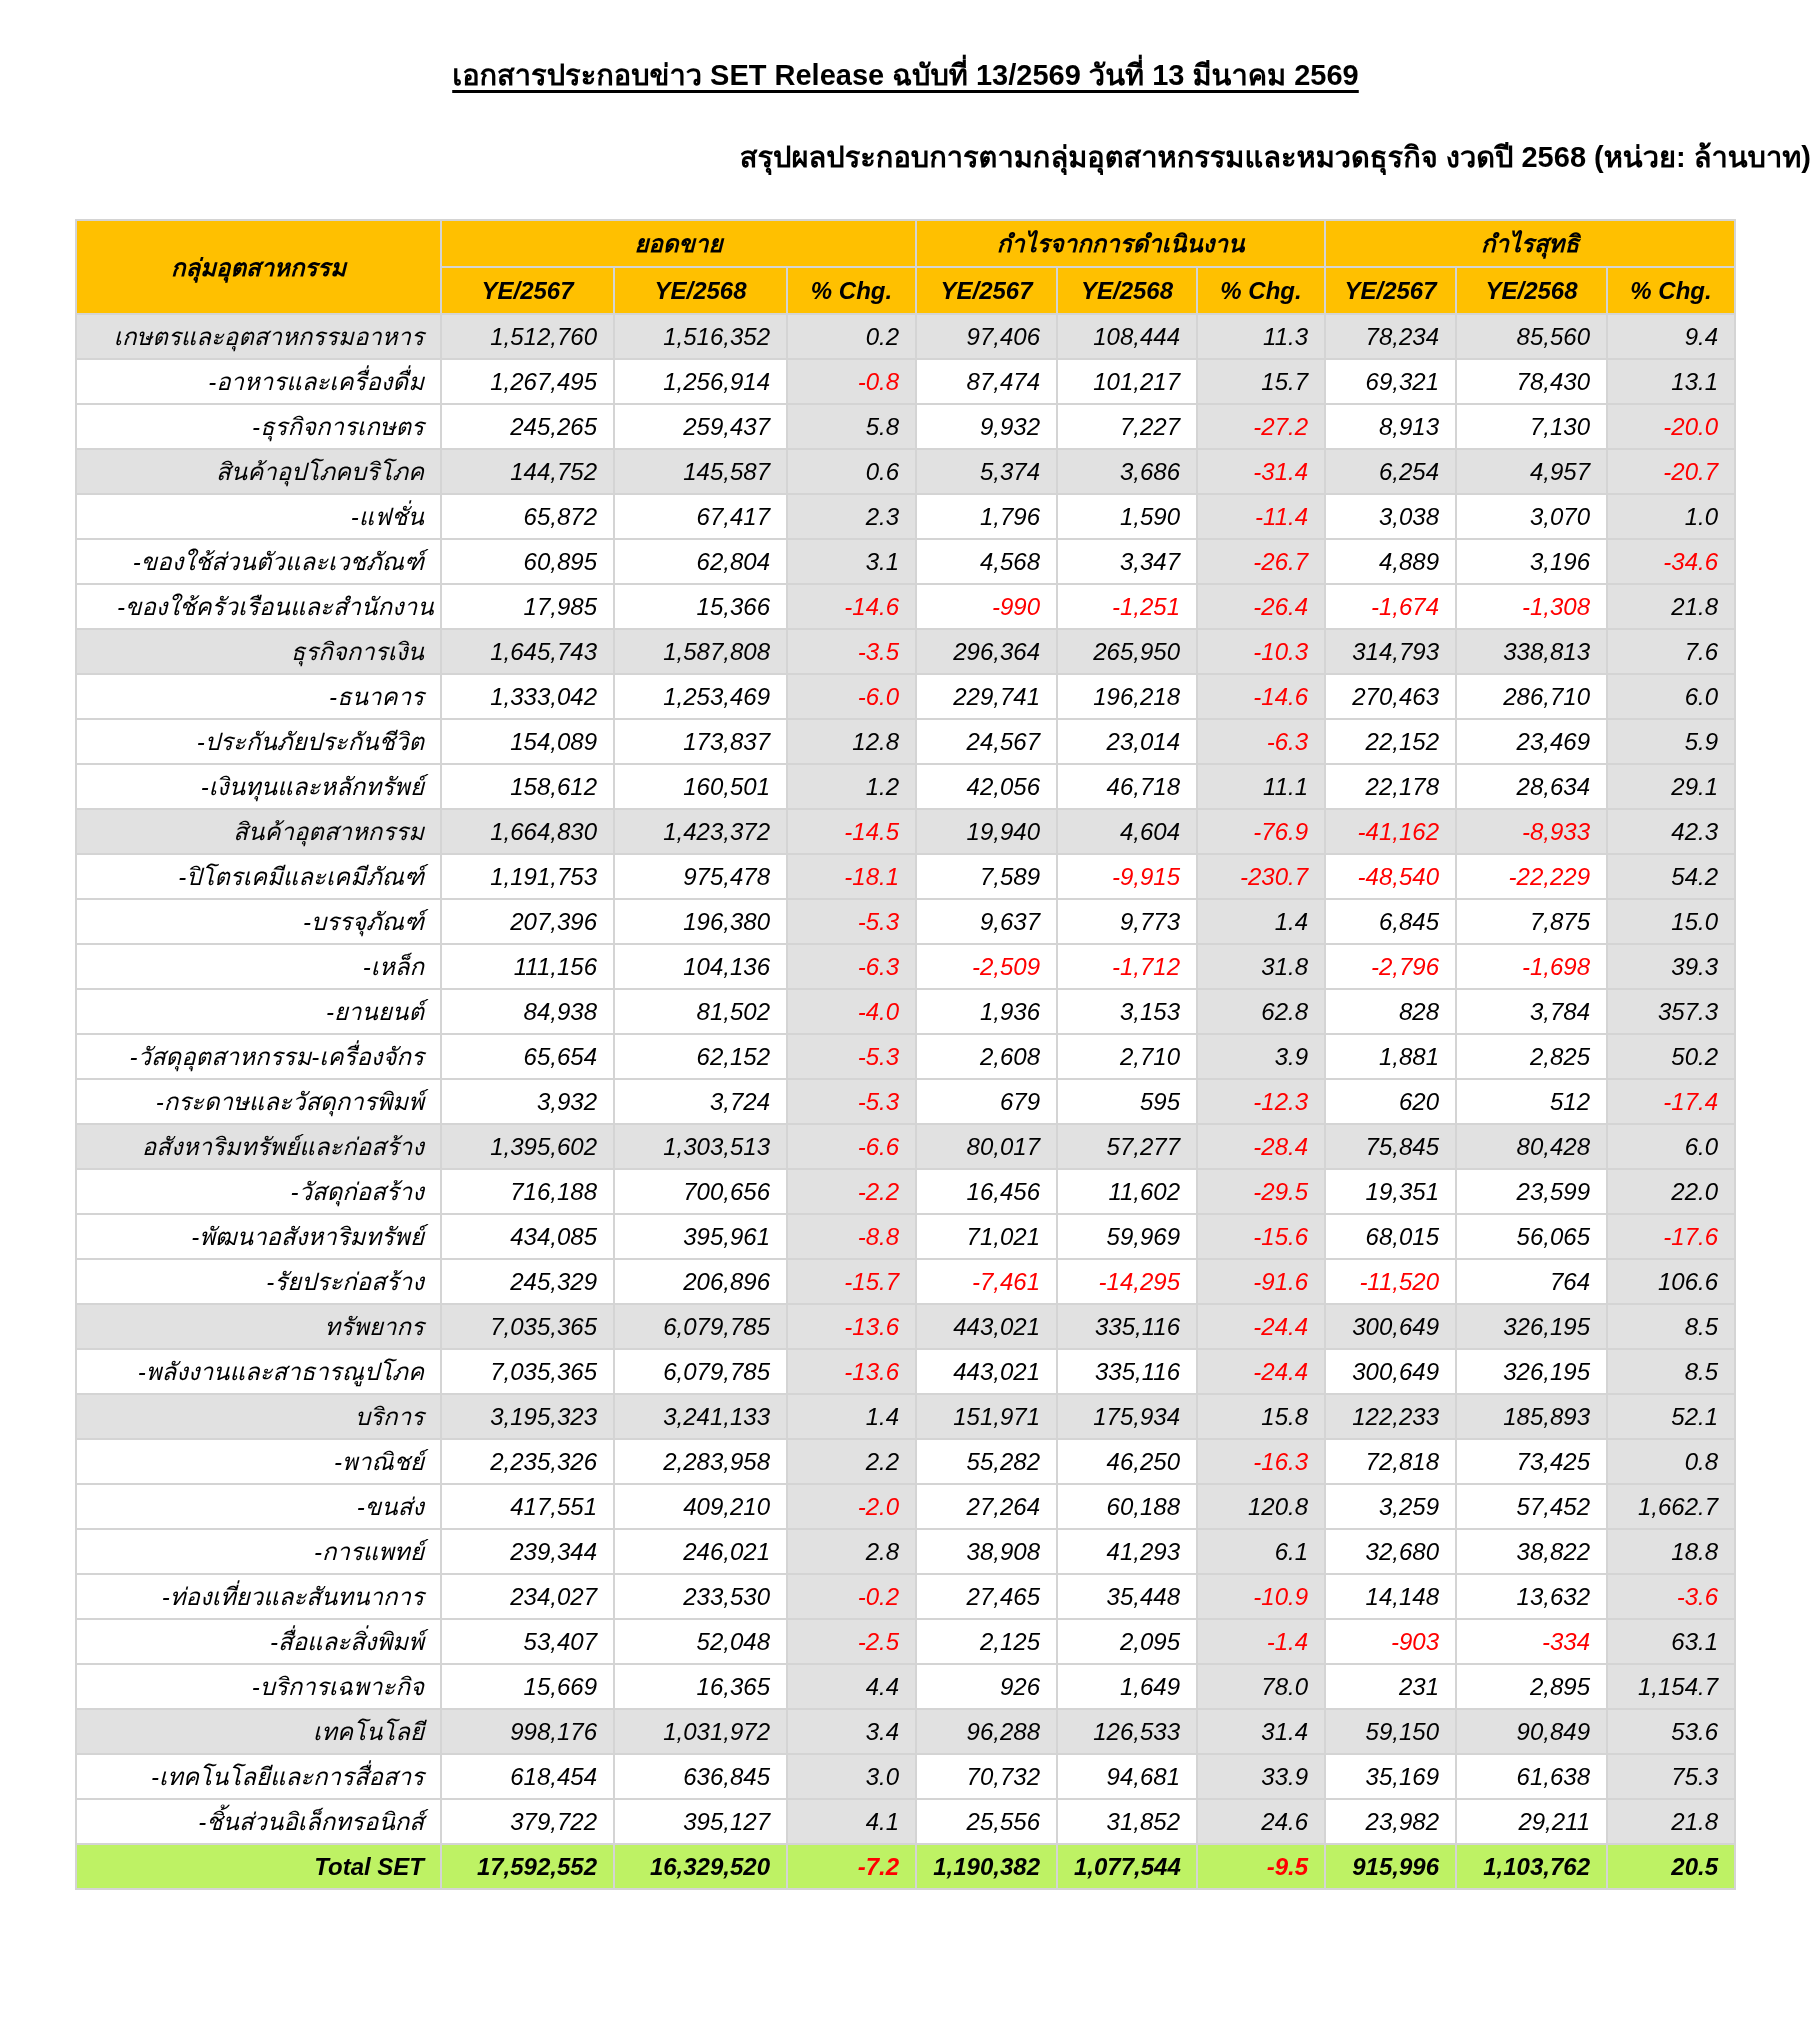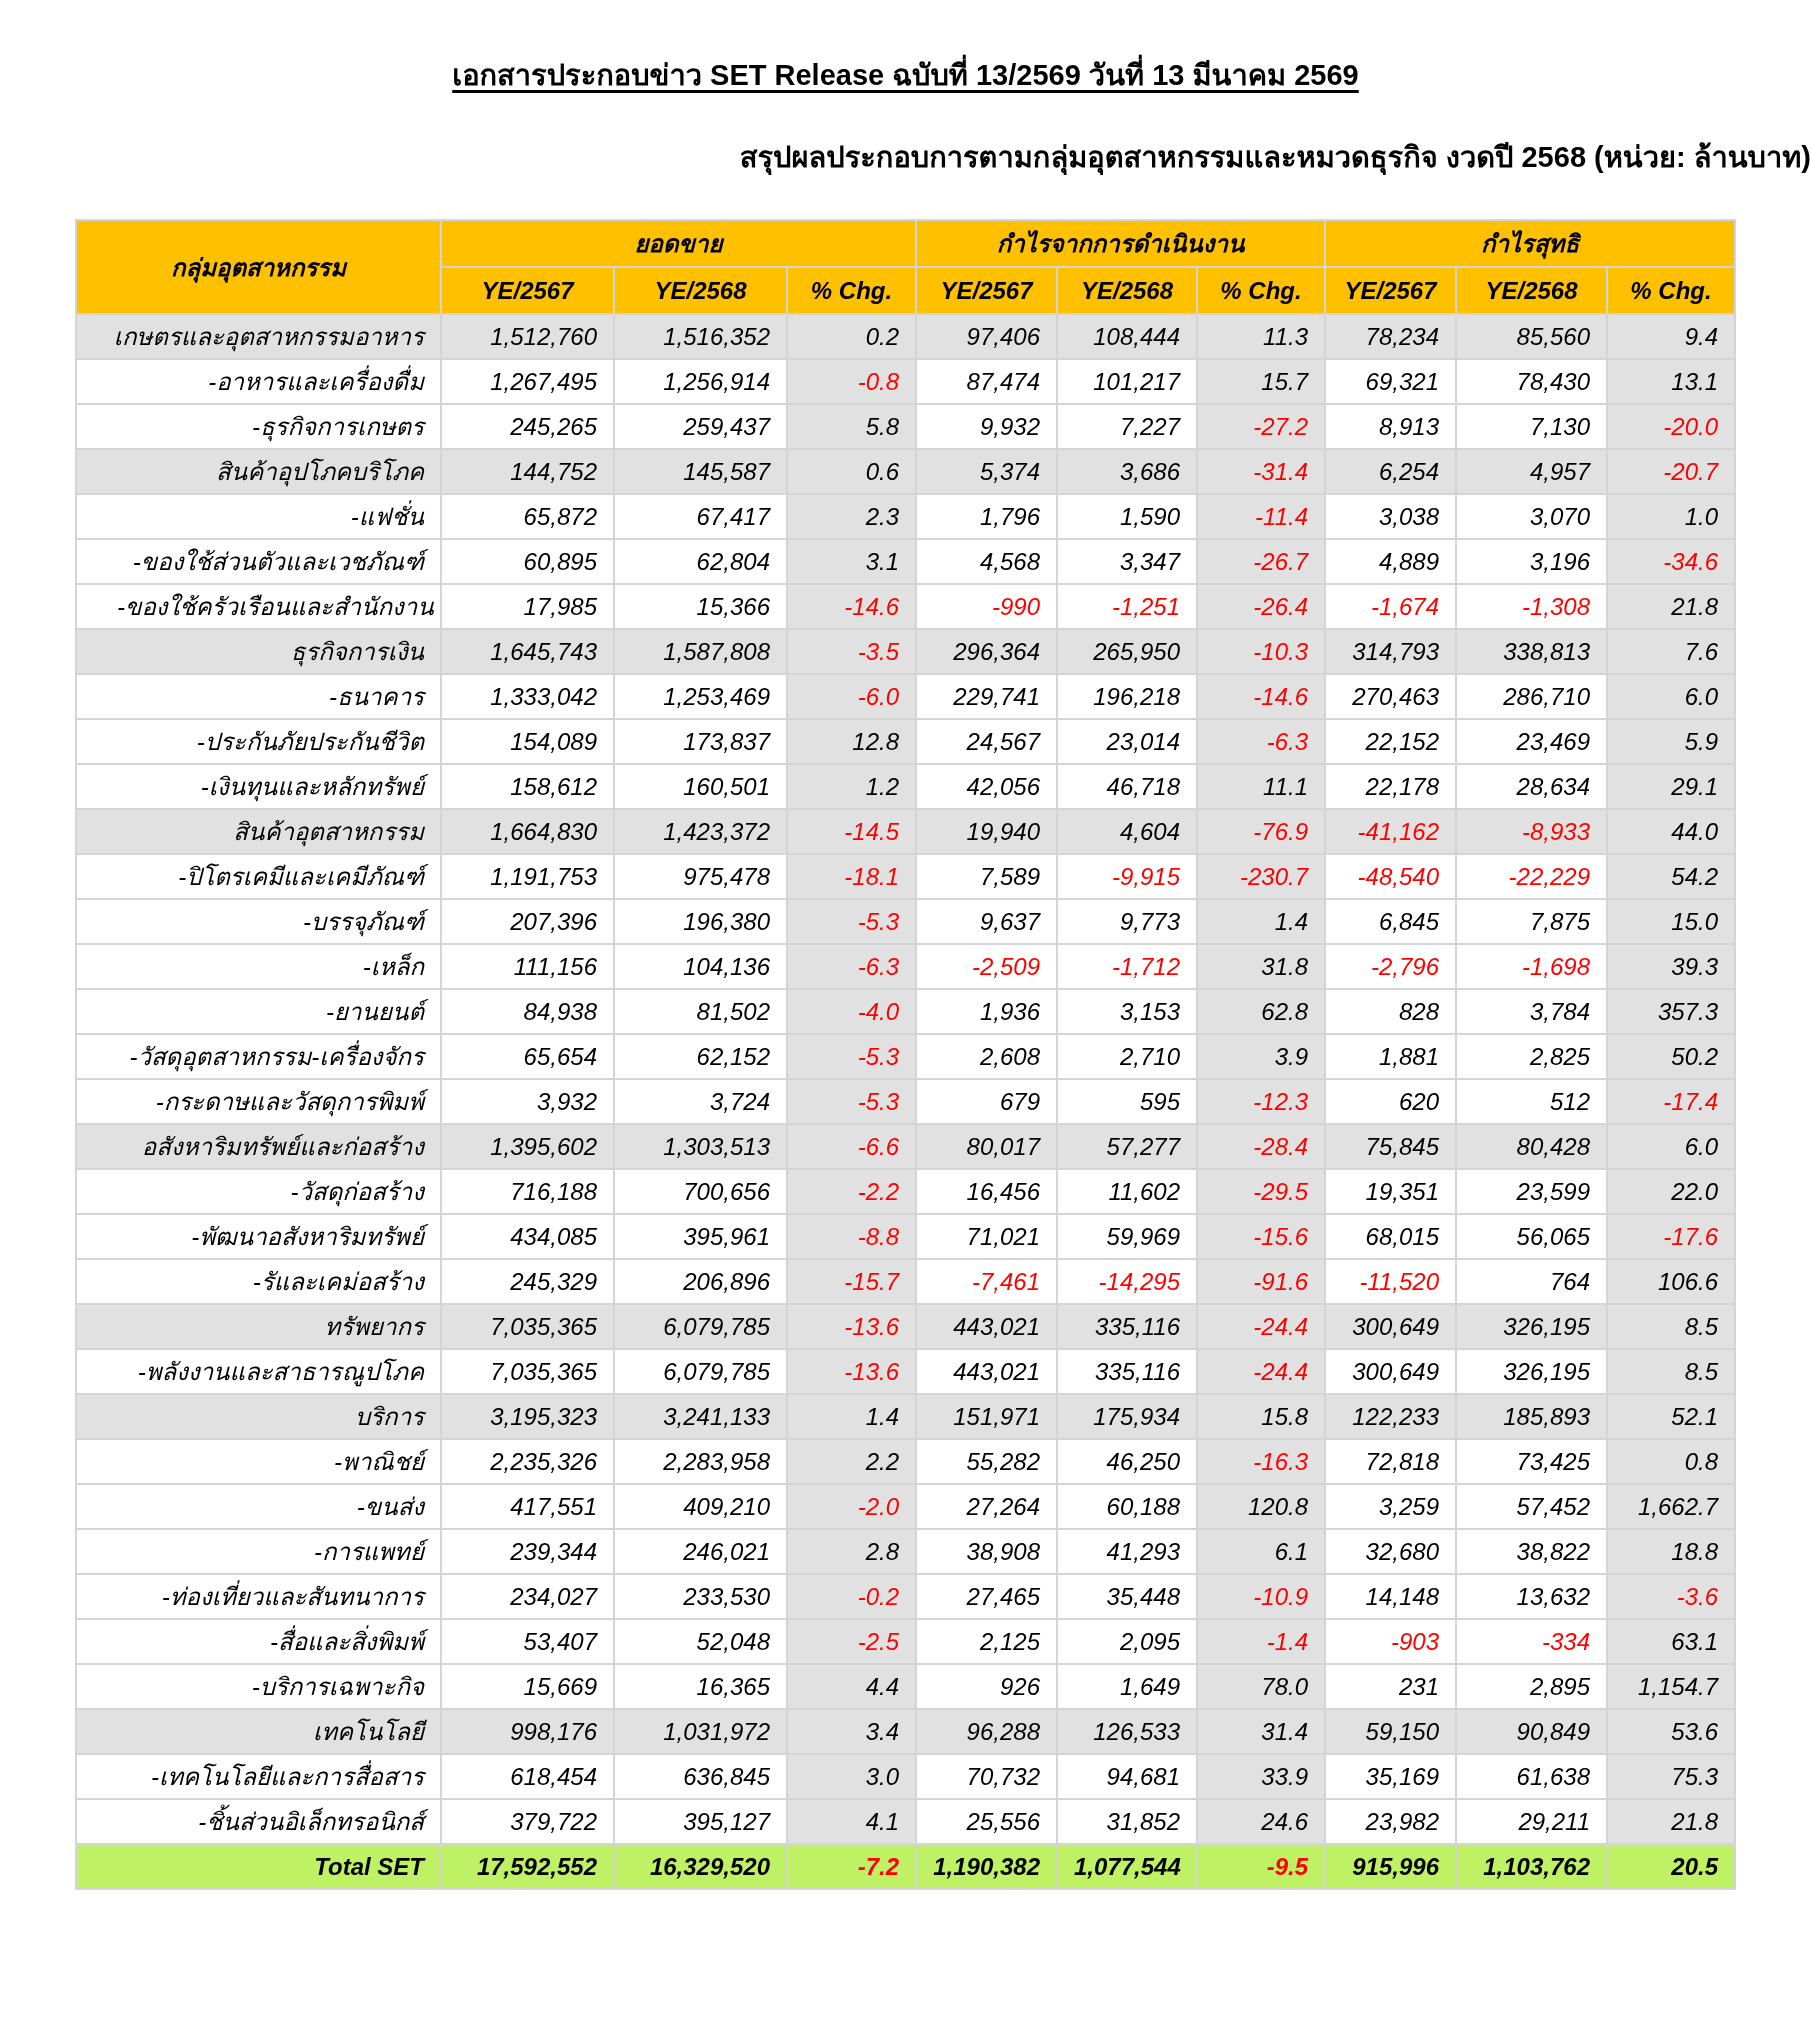--- a/index.html
+++ b/index.html
@@ -209,21 +209,21 @@
       <tr class="group">
         <td class="name"><span>สินค้าอุตสาหกรรม</span></td>
         <td>1,664,830</td>
         <td>1,423,372</td>
         <td class="pct neg">-14.5</td>
         <td>19,940</td>
         <td>4,604</td>
         <td class="pct neg">-76.9</td>
         <td class="neg">-41,162</td>
         <td class="neg">-8,933</td>
-        <td class="pct">44.0</td>
+        <td class="pct">42.3</td>
       </tr>
       <tr class="sub">
         <td class="name"><span class="dash">-</span><span>ปิโตรเคมีและเคมีภัณฑ์</span></td>
         <td>1,191,753</td>
         <td>975,478</td>
         <td class="pct neg">-18.1</td>
         <td>7,589</td>
         <td class="neg">-9,915</td>
         <td class="pct neg">-230.7</td>
         <td class="neg">-48,540</td>
@@ -320,21 +320,21 @@
         <td>395,961</td>
         <td class="pct neg">-8.8</td>
         <td>71,021</td>
         <td>59,969</td>
         <td class="pct neg">-15.6</td>
         <td>68,015</td>
         <td>56,065</td>
         <td class="pct neg">-17.6</td>
       </tr>
       <tr class="sub">
-        <td class="name"><span class="dash">-</span><span>รัและเคม่อสร้าง</span></td>
+        <td class="name"><span class="dash">-</span><span>รัยประก่อสร้าง</span></td>
         <td>245,329</td>
         <td>206,896</td>
         <td class="pct neg">-15.7</td>
         <td class="neg">-7,461</td>
         <td class="neg">-14,295</td>
         <td class="pct neg">-91.6</td>
         <td class="neg">-11,520</td>
         <td>764</td>
         <td class="pct">106.6</td>
       </tr>

